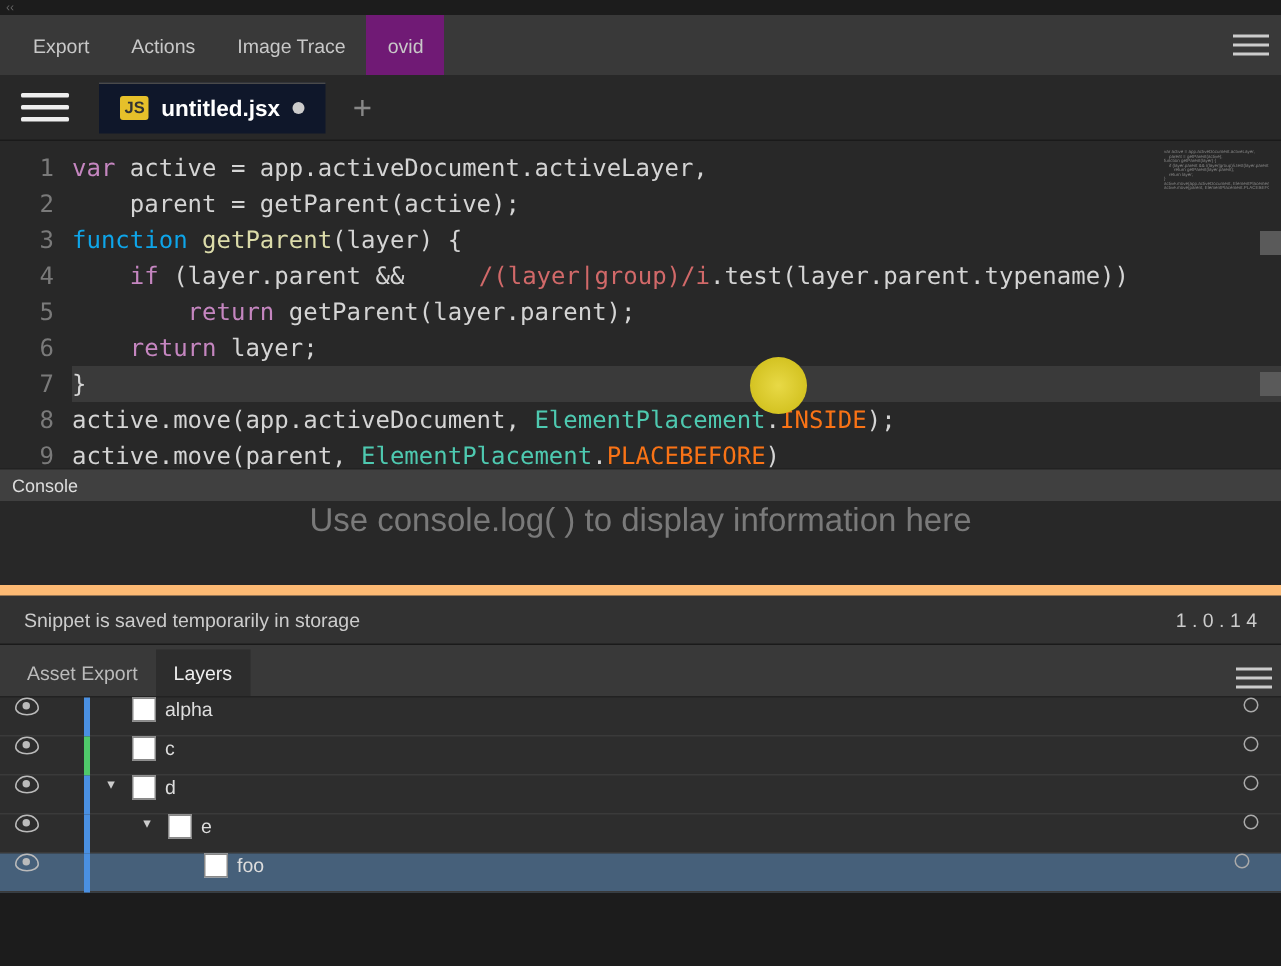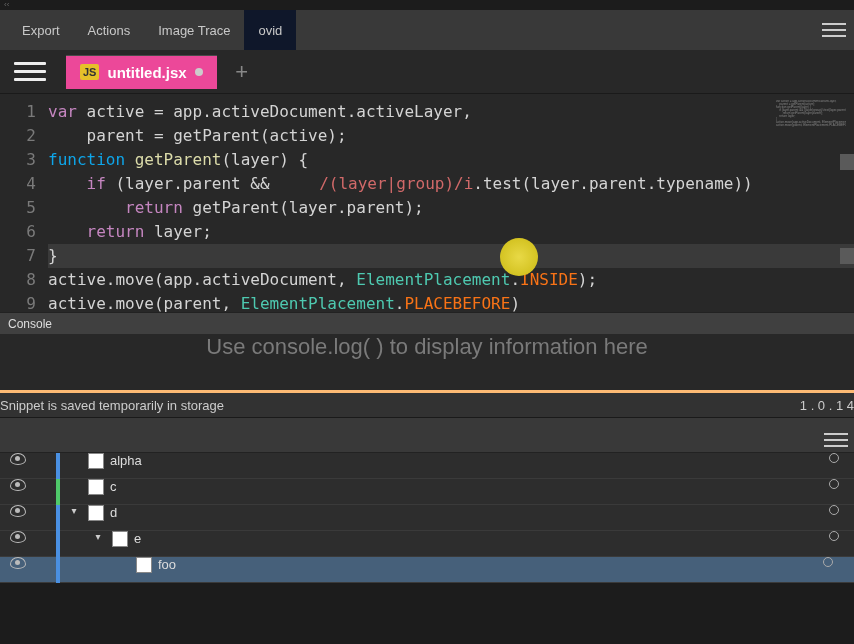--- a/index.html
+++ b/index.html
@@ -29,21 +29,21 @@
   .tab-bar .tab {
     padding: 0 14px;
     color: #c8c8c8;
     font-size: 13px;
     height: 40px;
     display: flex;
     align-items: center;
     cursor: pointer;
   }
   .tab-bar .tab.active {
-    background: #0f172a;
+    background: #701a75;
   }
   .tab-bar .spacer { flex: 1; }
   .menu-icon {
     width: 24px;
     height: 24px;
     display: flex;
     flex-direction: column;
     justify-content: center;
     gap: 4px;
     cursor: pointer;
@@ -61,21 +61,21 @@
   .hamburger {
     width: 32px; height: 32px;
     display: flex; flex-direction: column; justify-content: center; gap: 5px;
     cursor: pointer;
     margin-right: 12px;
   }
   .hamburger span { display:block; height: 3px; background: #eee; border-radius:1px; }
   .file-tab {
     display: flex;
     align-items: center;
-    background: #ec4899;
+    background: #0f172a;
     height: 34px;
     padding: 0 14px;
     gap: 8px;
     border-top: 1px solid #4a4a4a;
   }
   .js-badge {
     background: #e6c02a;
     color: #333;
     font-weight: bold;
     font-size: 11px;
@@ -148,27 +148,27 @@
     border-top: 1px solid #222;
   }
   .console-body {
     height: 56px;
     background: #282828;
     display: flex; align-items: flex-start; justify-content: center;
     color: #7a7a7a;
     font-size: 22px;
   }
   .status-bar {
-    height: 28px;
+    height: 40px;
     background: #323232;
     display: flex; align-items: center;
-    padding: 0 0;
+    padding: 0 16px;
     font-size: 13px;
     color: #ccc;
-    border-top: 3px solid #fdba74;
+    border-top: 7px solid #fdba74;
     border-bottom: 1px solid #1a1a1a;
   }
   .status-bar .spacer { flex:1; }
   .panel-tabs {
     height: 34px;
     background: #393939;
     display: flex; align-items: flex-end;
     padding: 0 6px;
   }
   .panel-tabs .ptab {
@@ -300,20 +300,24 @@
   <span>Use console.log( ) to display information here</span>
 </div>
 
 <div class="status-bar">
   <span>Snippet is saved temporarily in storage</span>
   <div class="spacer"></div>
   <span>1 . 0 . 1 4</span>
 </div>
 
 <div class="panel-tabs">
+  <div id="panel-tabs-mount" style="display: flex;">
+      <div class="ptab">Asset Export</div>
+      <div class="ptab active">Layers</div>
+    </div>
   <div class="spacer"></div>
   <div class="menu-icon">
       <span></span>
       <span></span>
       <span></span>
     </div>
 </div>
 
 <div class="layers" id="layers">
     <div class="layer-row">

